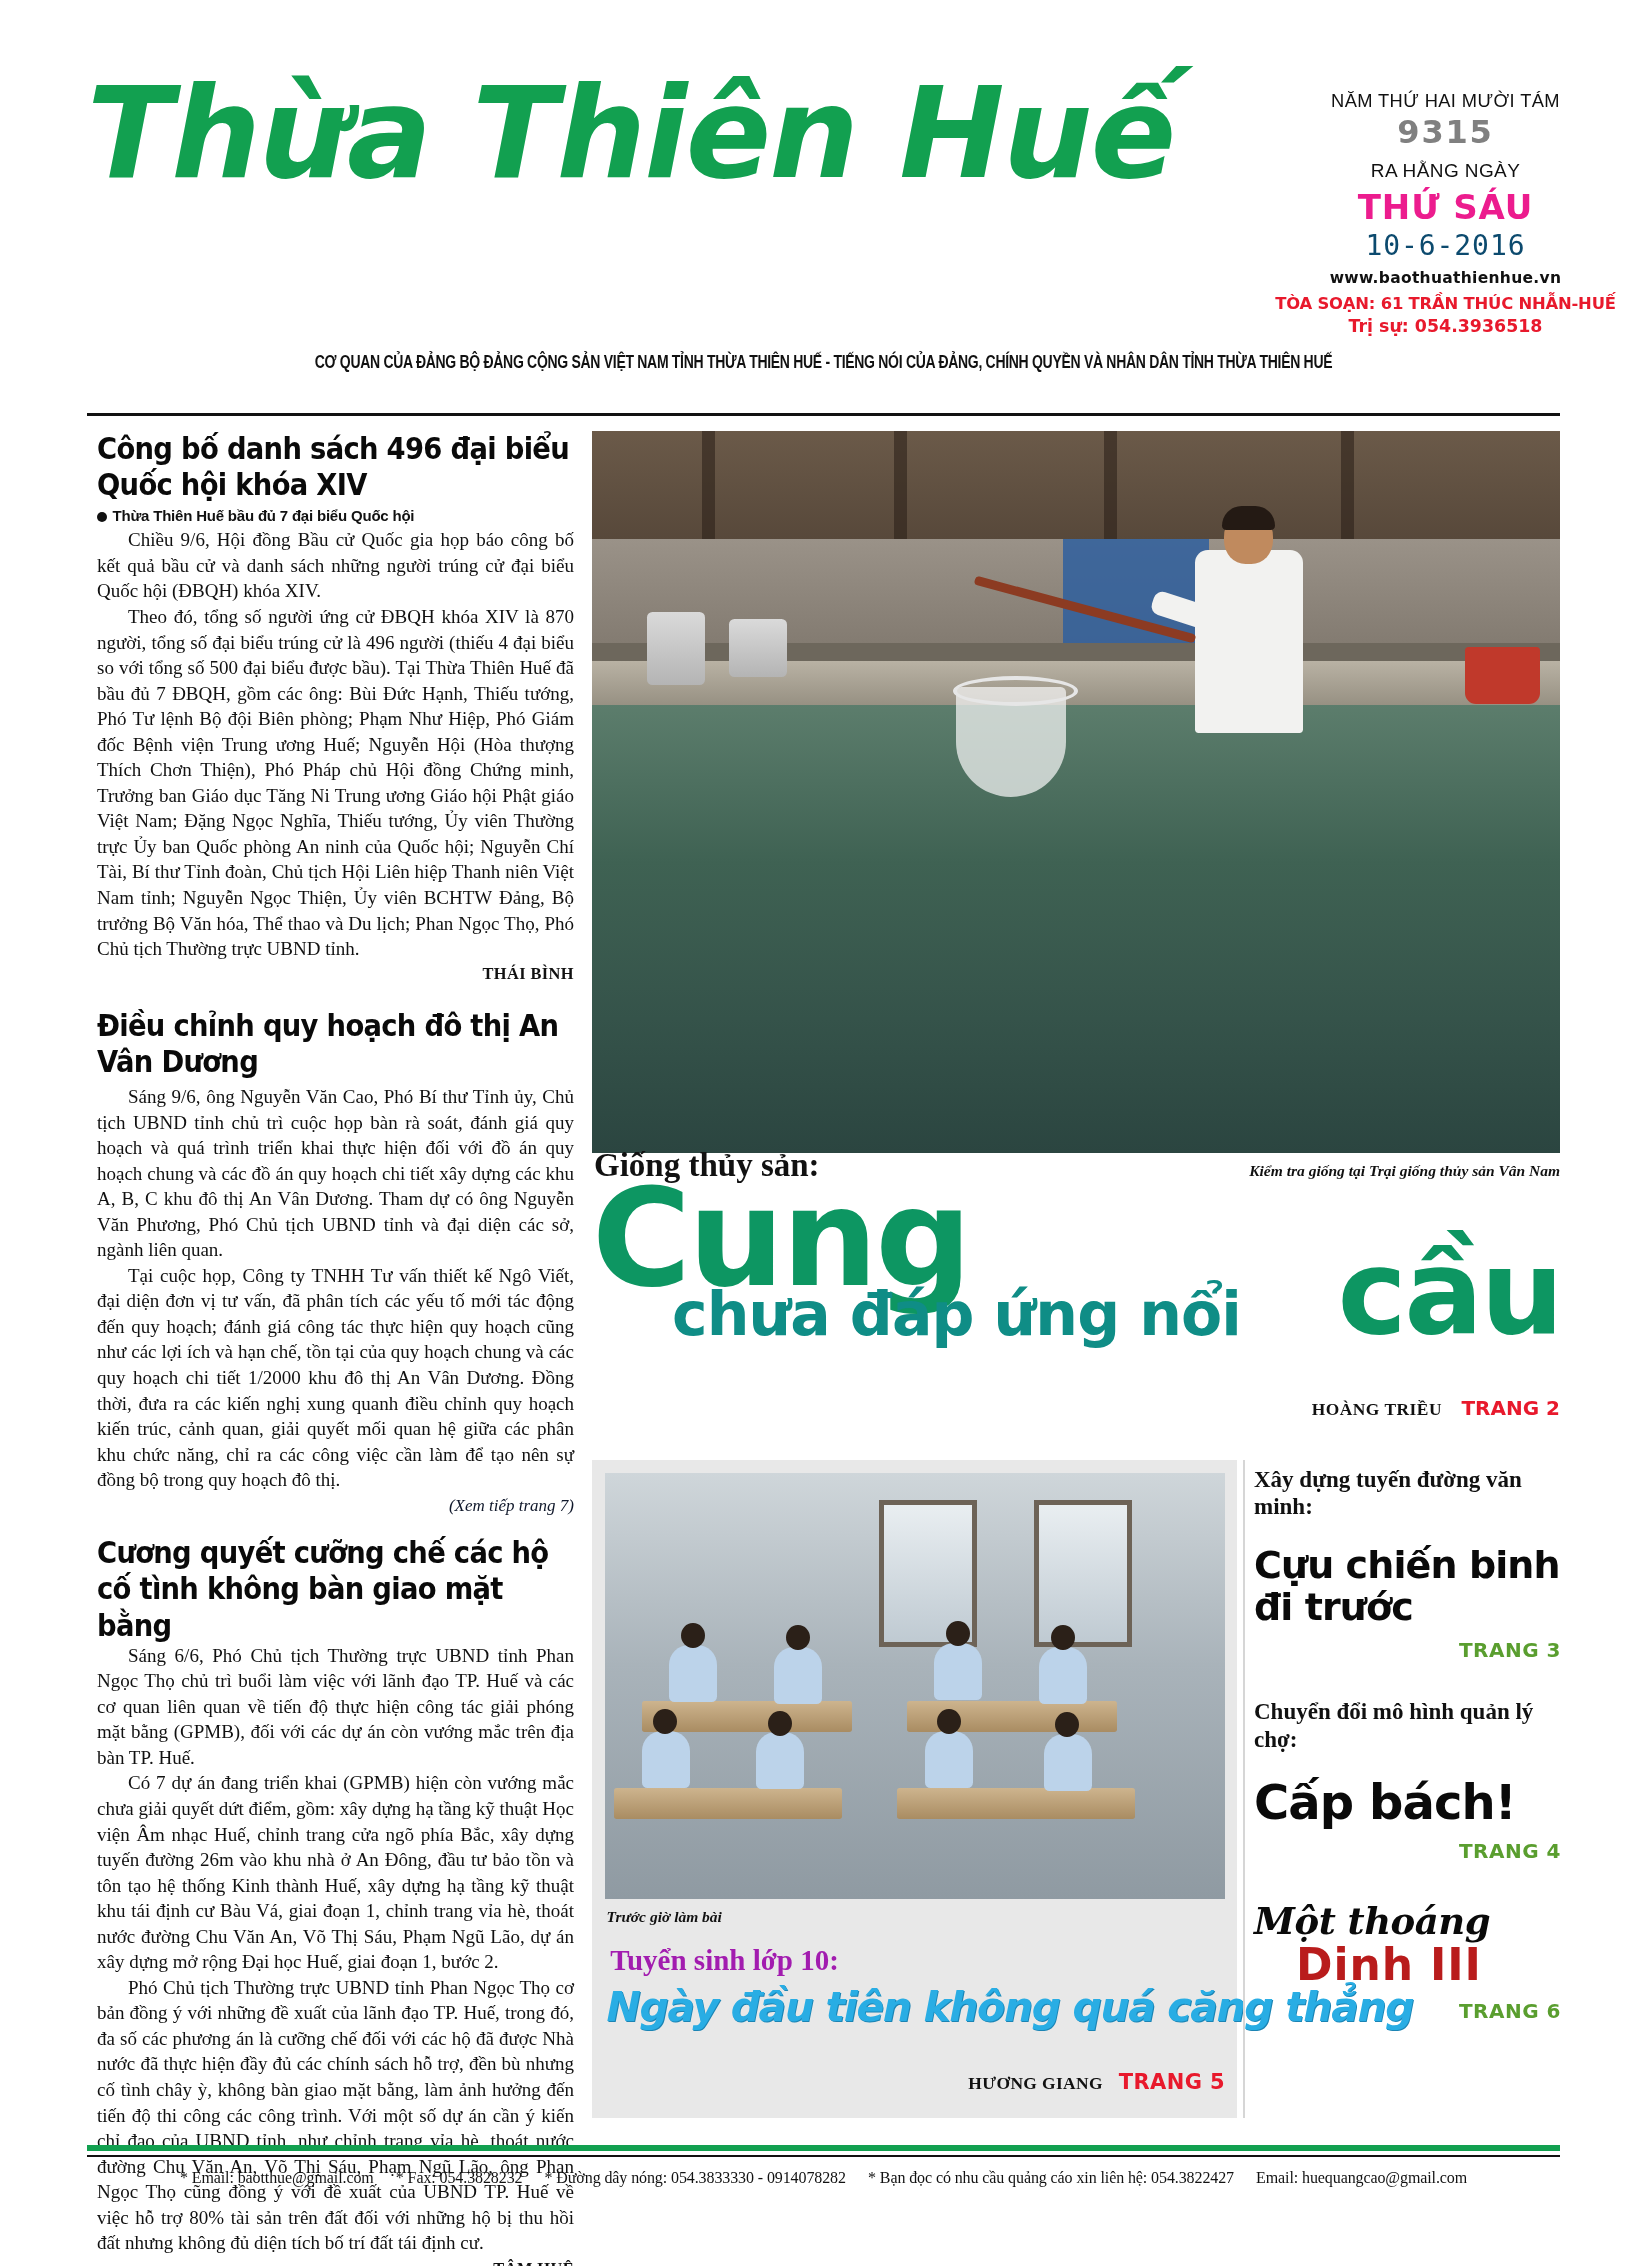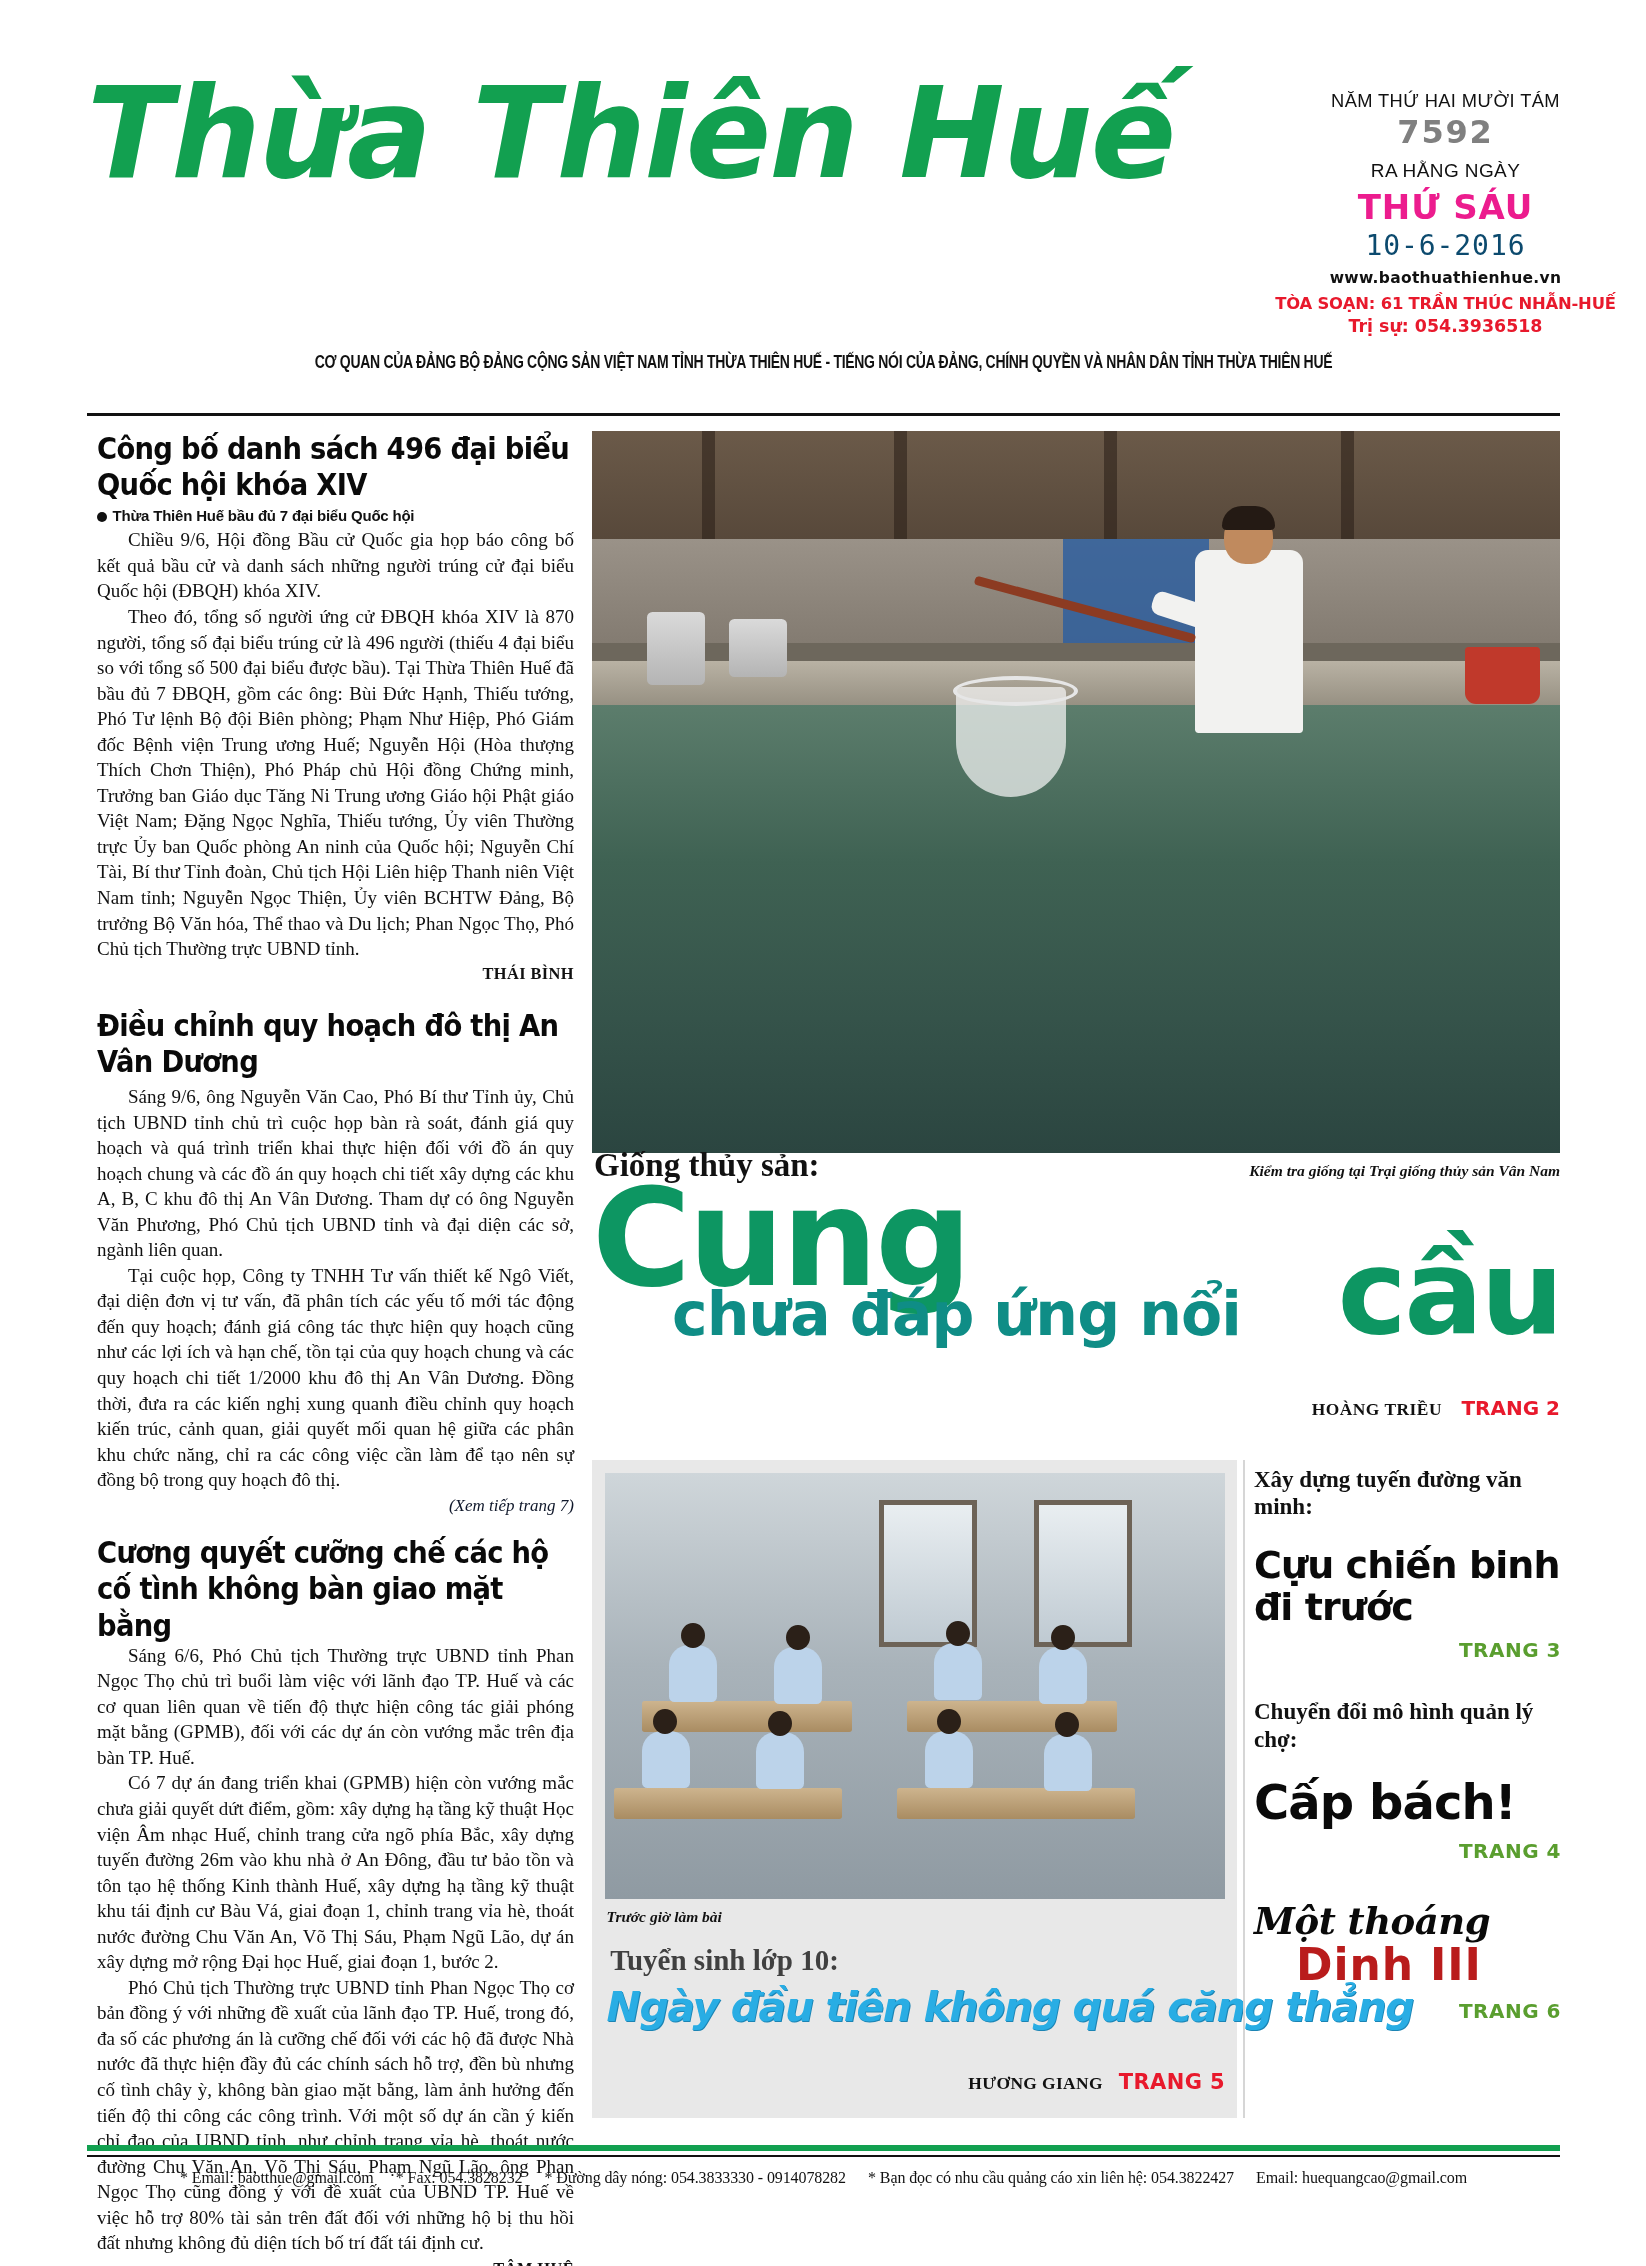--- a/index.html
+++ b/index.html
@@ -316,21 +316,21 @@
     font-size: 15.5px;
     color: #111;
   }
   .bottom-kicker {
     position: absolute;
     left: 18.3px;
     top: 484px;
     font-family: "Liberation Serif", serif;
     font-weight: bold;
     font-size: 29px;
-    color: #404040;
+    color: #a21caf;
   }
   .bottom-head {
     position: absolute;
     left: 14.6px;
     top: 523px;
     width: 614px;
     font-family: "DejaVu Sans", sans-serif;
     font-weight: bold;
     font-style: italic;
     font-size: 41px;
@@ -546,21 +546,21 @@
 </head>
 <body>
 
 <div class="page">
 
   <div class="masthead">
     <div class="mast-title">Thừa Thiên Huế</div>
 
     <div class="mast-right">
       <div class="mr-year">NĂM THỨ HAI MƯỜI TÁM</div>
-      <div class="mr-issue">7592</div>
+      <div class="mr-issue">9315</div>
       <div class="mr-freq">RA HẰNG NGÀY</div>
       <div class="mr-day">THỨ SÁU</div>
       <div class="mr-date">10-6-2016</div>
       <div class="mr-web">www.baothuathienhue.vn</div>
       <div class="mr-addr">TÒA SOẠN: 61 TRẦN THÚC NHẪN-HUẾ</div>
       <div class="mr-phone">Trị sự: 054.3936518</div>
     </div>
 
     <div class="mast-tagline">CƠ QUAN CỦA ĐẢNG BỘ ĐẢNG CỘNG SẢN VIỆT NAM TỈNH THỪA THIÊN HUẾ  -  TIẾNG NÓI CỦA ĐẢNG, CHÍNH QUYỀN VÀ NHÂN DÂN TỈNH THỪA THIÊN HUẾ</div>
   </div>

